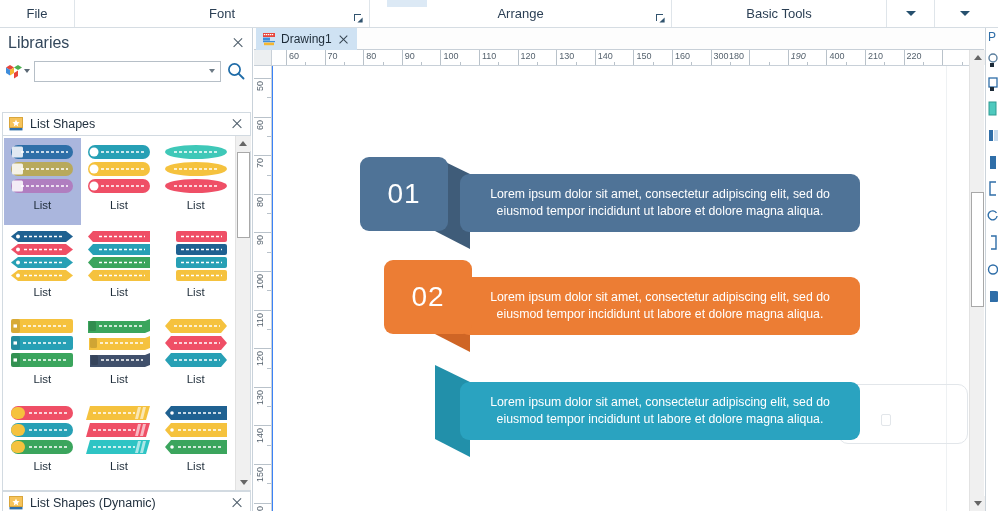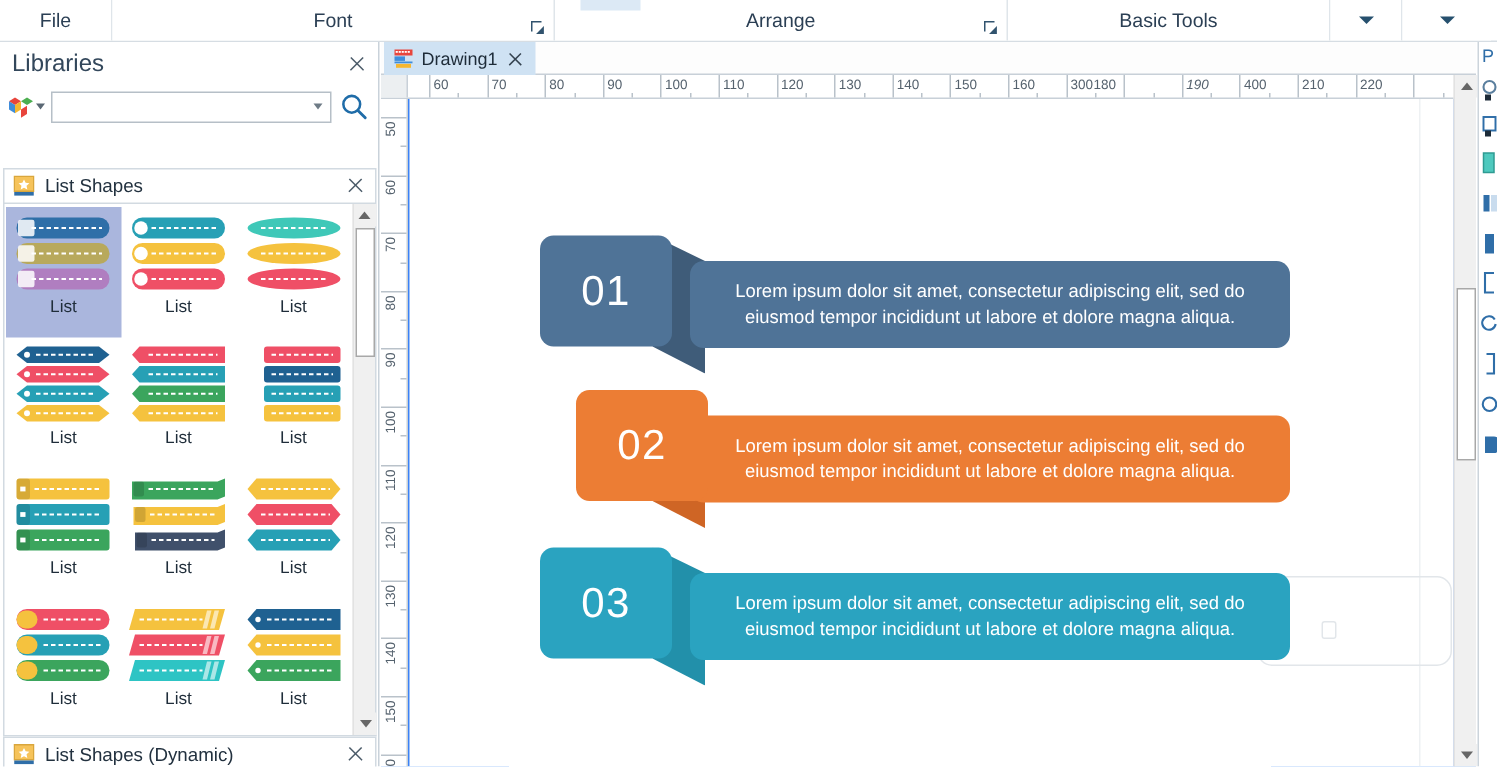--- a/index.html
+++ b/index.html
@@ -654,23 +654,20 @@
             <span>02</span>
           </div>
         </div>
         <div class="listshape" style="left: 87px; top: 299px; width: 500px; height: 92px;">
           <div class="ls-fold" style="left: 75px; top: 0px; width: 35px; height: 92px;"><svg width="35" height="92" viewBox="0 0 35 92" preserveAspectRatio="none">
               <path d="M0 0 L35 17 L35 92 L0 74 Z" fill="#2290aa"></path>
             </svg></div>
           <div class="ls-body" style="left: 100px; top: 17px; width: 400px; height: 58px; background: rgb(42, 163, 192);">
             <p>Lorem ipsum dolor sit amet, consectetur adipiscing elit, sed do eiusmod tempor incididunt ut labore et dolore magna aliqua.</p>
           </div>
-          <div class="ls-num" style="left: 0px; top: 0px; width: 88px; height: 74px; background: rgb(42, 163, 192);">
-            <span>03</span>
-          </div>
         </div>
       </div>
 
     <div class="v-scroll-canvas">
       <div class="sb-arrow" style="position:absolute;left:0;top:0;">
           <span class="tri-up"></span>
         </div>
       <div class="vsc-thumb"></div>
       <div class="sb-arrow" style="position:absolute;left:0;bottom:0;">
           <span class="tri-dn"></span>

